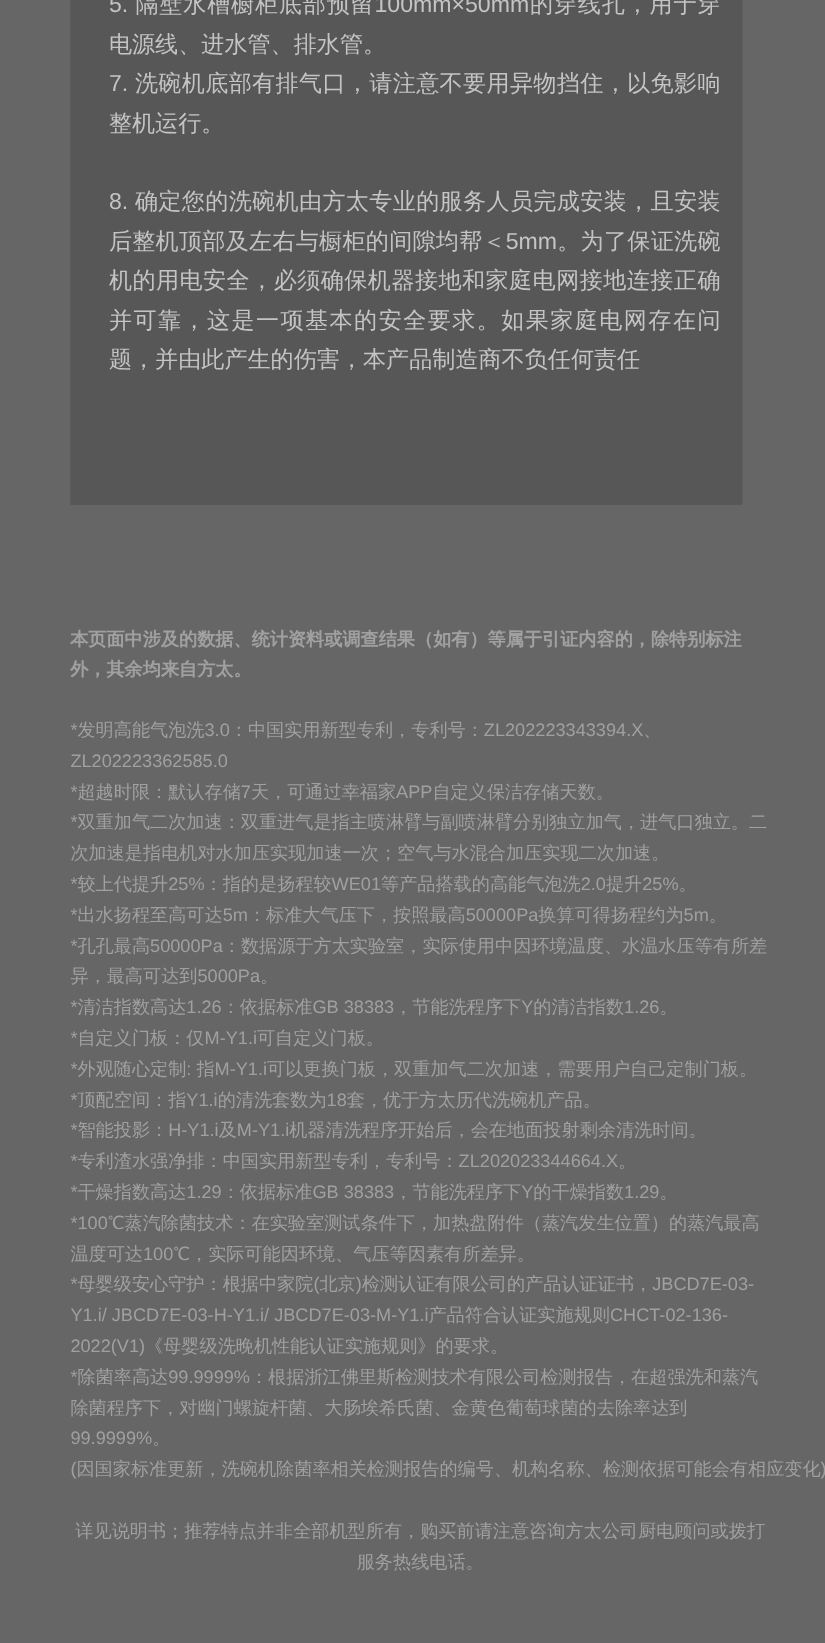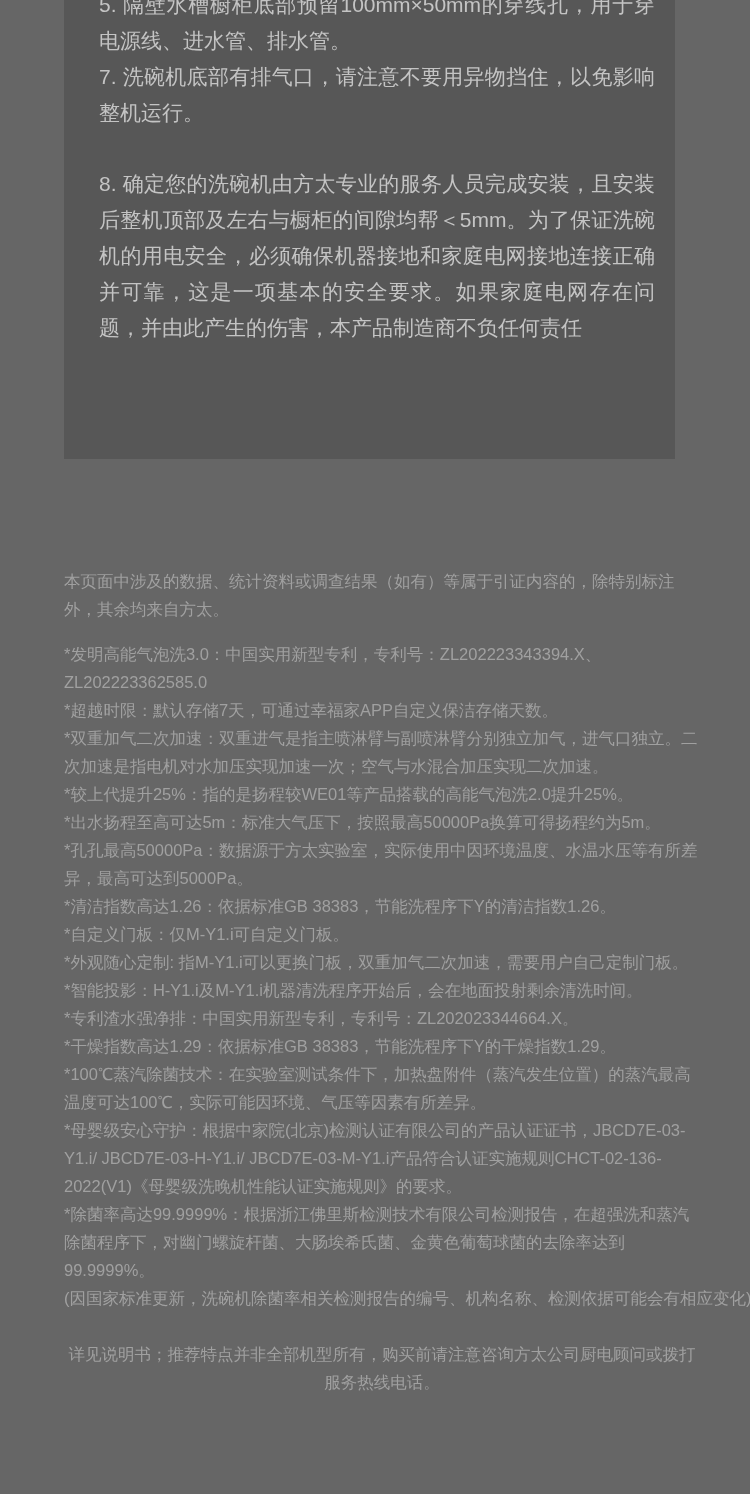--- a/index.html
+++ b/index.html
@@ -39,21 +39,21 @@
     padding: 108px 50px 0 64px;
     width: 636px;
     box-sizing: content-box;
   }
   .disclaimer p {
     margin: 0;
     font-size: 16.5px;
     line-height: 28px;
     color: #a0a0a0;
   }
-  .disclaimer p.intro { margin-bottom: 17px; }
+  .disclaimer p.intro { margin-bottom: 27px; font-weight: bold; }
   .disclaimer p.closing { margin-top: 28px; text-align: center; }
   .disclaimer p.fn-nowrap { white-space: nowrap; }
 </style>
 </head>
 <body>
 
 <div class="page">
 
   <div class="panel">
     <div class="panel-inner">
@@ -68,20 +68,21 @@
 
     <p>*发明高能气泡洗3.0：中国实用新型专利，专利号：ZL202223343394.X、ZL202223362585.0</p>
     <p>*超越时限：默认存储7天，可通过幸福家APP自定义保洁存储天数。</p>
     <p>*双重加气二次加速：双重进气是指主喷淋臂与副喷淋臂分别独立加气，进气口独立。二次加速是指电机对水加压实现加速一次；空气与水混合加压实现二次加速。</p>
     <p>*较上代提升25%：指的是扬程较WE01等产品搭载的高能气泡洗2.0提升25%。</p>
     <p>*出水扬程至高可达5m：标准大气压下，按照最高50000Pa换算可得扬程约为5m。</p>
     <p>*孔孔最高50000Pa：数据源于方太实验室，实际使用中因环境温度、水温水压等有所差异，最高可达到5000Pa。</p>
     <p>*清洁指数高达1.26：依据标准GB 38383，节能洗程序下Y的清洁指数1.26。</p>
     <p>*自定义门板：仅M-Y1.i可自定义门板。</p>
     <p>*外观随心定制: 指M-Y1.i可以更换门板，双重加气二次加速，需要用户自己定制门板。</p>
+    <p>*顶配空间：指Y1.i的清洗套数为18套，优于方太历代洗碗机产品。</p>
     <p>*智能投影：H-Y1.i及M-Y1.i机器清洗程序开始后，会在地面投射剩余清洗时间。</p>
     <p>*专利渣水强净排：中国实用新型专利，专利号：ZL202023344664.X。</p>
     <p>*干燥指数高达1.29：依据标准GB 38383，节能洗程序下Y的干燥指数1.29。</p>
     <p>*100℃蒸汽除菌技术：在实验室测试条件下，加热盘附件（蒸汽发生位置）的蒸汽最高温度可达100℃，实际可能因环境、气压等因素有所差异。</p>
     <p>*母婴级安心守护：根据中家院(北京)检测认证有限公司的产品认证证书，JBCD7E-03-Y1.i/ JBCD7E-03-H-Y1.i/ JBCD7E-03-M-Y1.i产品符合认证实施规则CHCT-02-136-2022(V1)《母婴级洗晚机性能认证实施规则》的要求。</p>
     <p>*除菌率高达99.9999%：根据浙江佛里斯检测技术有限公司检测报告，在超强洗和蒸汽除菌程序下，对幽门螺旋杆菌、大肠埃希氏菌、金黄色葡萄球菌的去除率达到99.9999%。</p>
     <p class="fn-nowrap">(因国家标准更新，洗碗机除菌率相关检测报告的编号、机构名称、检测依据可能会有相应变化)</p>
 
     <p class="closing">详见说明书；推荐特点并非全部机型所有，购买前请注意咨询方太公司厨电顾问或拨打服务热线电话。</p>
   </div>

